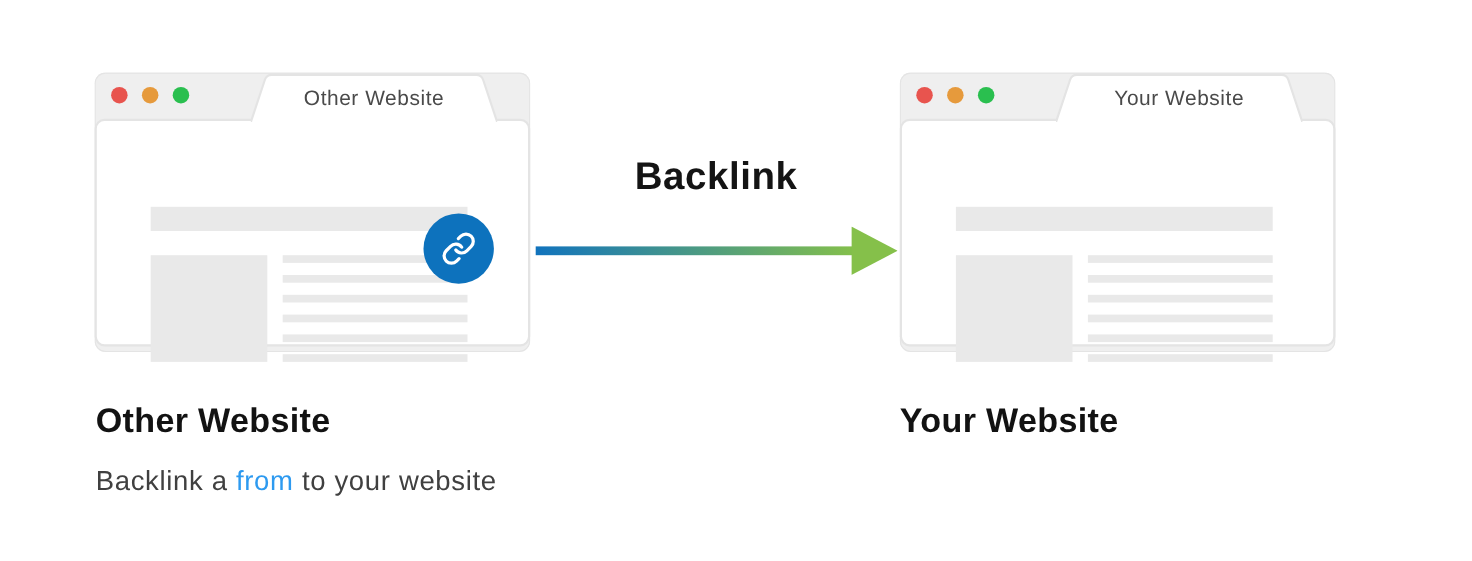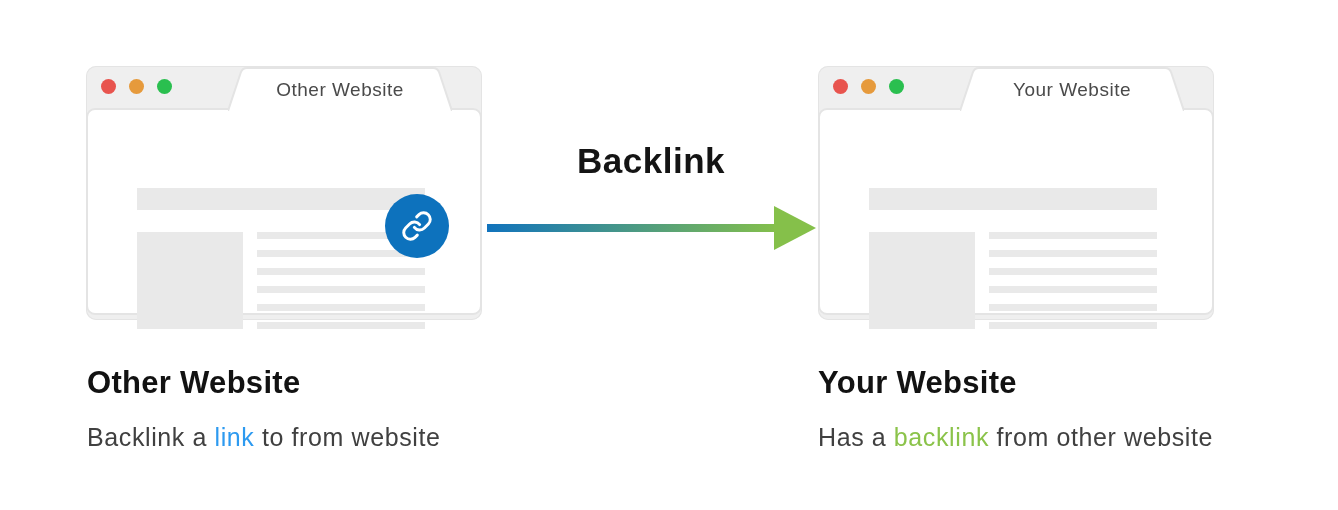--- a/index.html
+++ b/index.html
@@ -218,21 +218,20 @@
       <svg viewBox="0 0 224 45" width="224" height="45">
         <path d="M0 45 L12.8 6.5 Q14.3 2 19 2 L205 2 Q209.7 2 211.2 6.5 L224 45 Z" fill="#ffffff"></path>
         <path d="M0 45 L12.8 6.5 Q14.3 2 19 2 L205 2 Q209.7 2 211.2 6.5 L224 45" fill="none" stroke="#e4e4e4" stroke-width="2"></path>
       </svg>
       <span class="tab-label">Your Website</span>
     </div>
   </div>
 
   <div class="caption caption-wrap left">
     <div class="caption-title">Other Website</div>
-    <div class="caption-text"><span>Backlink a </span><span class="hl-blue">link</span><span> to from website</span></div>
+    <div class="caption-text"><span>Backlink a </span><span class="hl-blue">from</span><span> to your website</span></div>
   </div>
 
   <div class="caption caption-wrap right">
     <div class="caption-title">Your Website</div>
-    <div class="caption-text"><span>Has a </span><span class="hl-green">backlink</span><span> from other website</span></div>
   </div>
 
 </div>
 
 </body></html>

